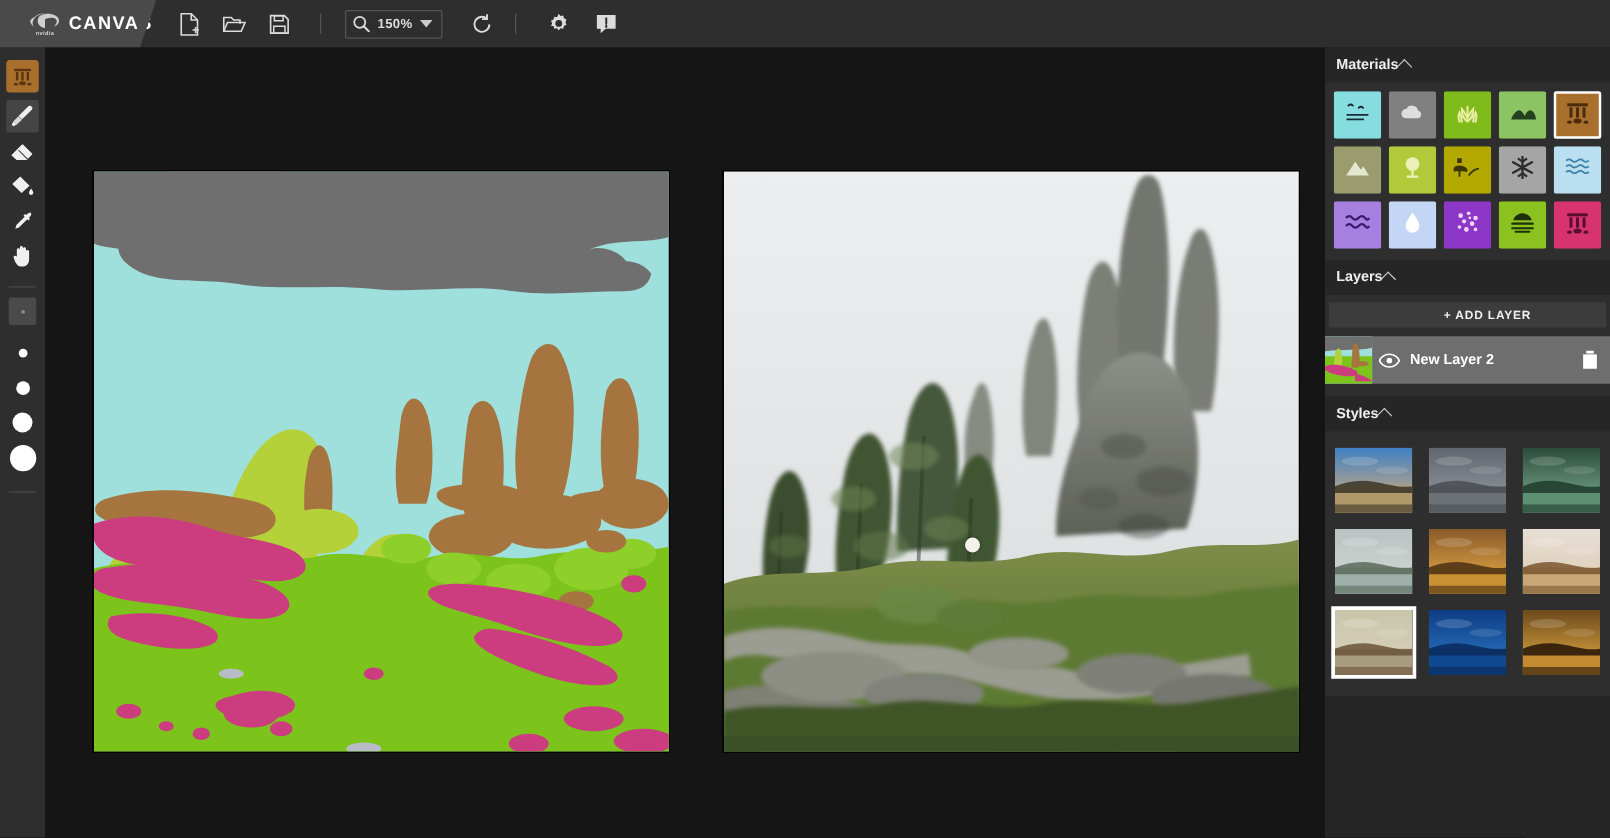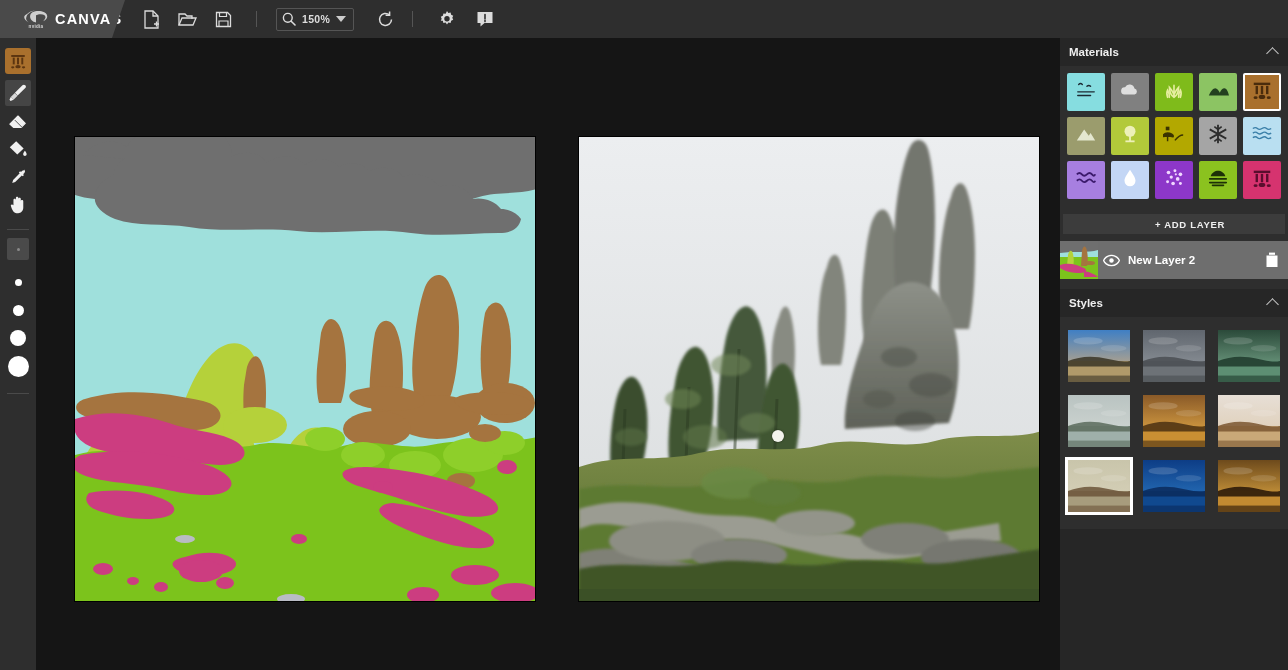--- a/index.html
+++ b/index.html
@@ -99,21 +99,21 @@
     background: #f3f3ec; box-shadow: 0 0 2px rgba(0,0,0,.5);
     pointer-events: none;
   }
 
   
   .rightpanel {
     position: absolute; left: 1060px; top: 38px; width: 228px; height: 632px;
     background: #262626; overflow: hidden;
   }
   .sect-head {
-    height: 28px; display: flex; align-items: center; justify-content: space-between;
+    height: 28px; display: flex; align-items: center; 
     padding: 0 11px 0 9px; cursor: pointer;
   }
   .sect-title { color: #efefef; font-size: 11.5px; font-weight: bold; }
   .chev-up {
     width: 9px; height: 9px; border-left: 1.6px solid #c8c8c8;
     border-top: 1.6px solid #c8c8c8; transform: rotate(45deg); margin-top: 3px;
   }
   .sect-body { background: #2e2e2e; padding: 7px 6px 9px 6px; }
 
   .mat-grid {
@@ -557,20 +557,24 @@
                 <rect x="10.7" y="7.5" width="2.6" height="9" fill="#5a0e2e"></rect>
                 <rect x="16.4" y="7.5" width="2.6" height="9" fill="#5a0e2e"></rect>
                 <ellipse cx="12" cy="19.5" rx="3.6" ry="2.2" fill="#5a0e2e"></ellipse>
                 <ellipse cx="5" cy="20.4" rx="2.2" ry="1.5" fill="#5a0e2e"></ellipse>
                 <ellipse cx="19.4" cy="20.4" rx="2.2" ry="1.5" fill="#5a0e2e"></ellipse>
               </svg></span>
           </div>
         </div>
     </div>
 
+    <div class="sect-head">
+      <span class="sect-title">Layers</span>
+      <span class="chev-up"></span>
+    </div>
     <div class="sect-body" style="padding:6px 0 8px 0;">
       <div class="add-layer">+ ADD LAYER</div>
       <div id="layer-list">
           <div class="layer-row selected">
     <div class="layer-thumb"><svg viewBox="0 0 38 38" width="38" height="38" preserveAspectRatio="none">
       <rect width="38" height="38" fill="#9fe0dc"></rect>
       <path d="M0 0h38v9c-10 3-24 1-38 3z" fill="#6f6f6f"></path>
       <path d="M0 16h38v22H0z" fill="#7cc31c"></path>
       <path d="M8 14c1-5 4-6 5-1 1 4 1 9 0 12H7z" fill="#b5d13a"></path>
       <path d="M22 10c1-6 4-6 5 0 1 5 1 11 0 15h-6z" fill="#a5743f"></path>

